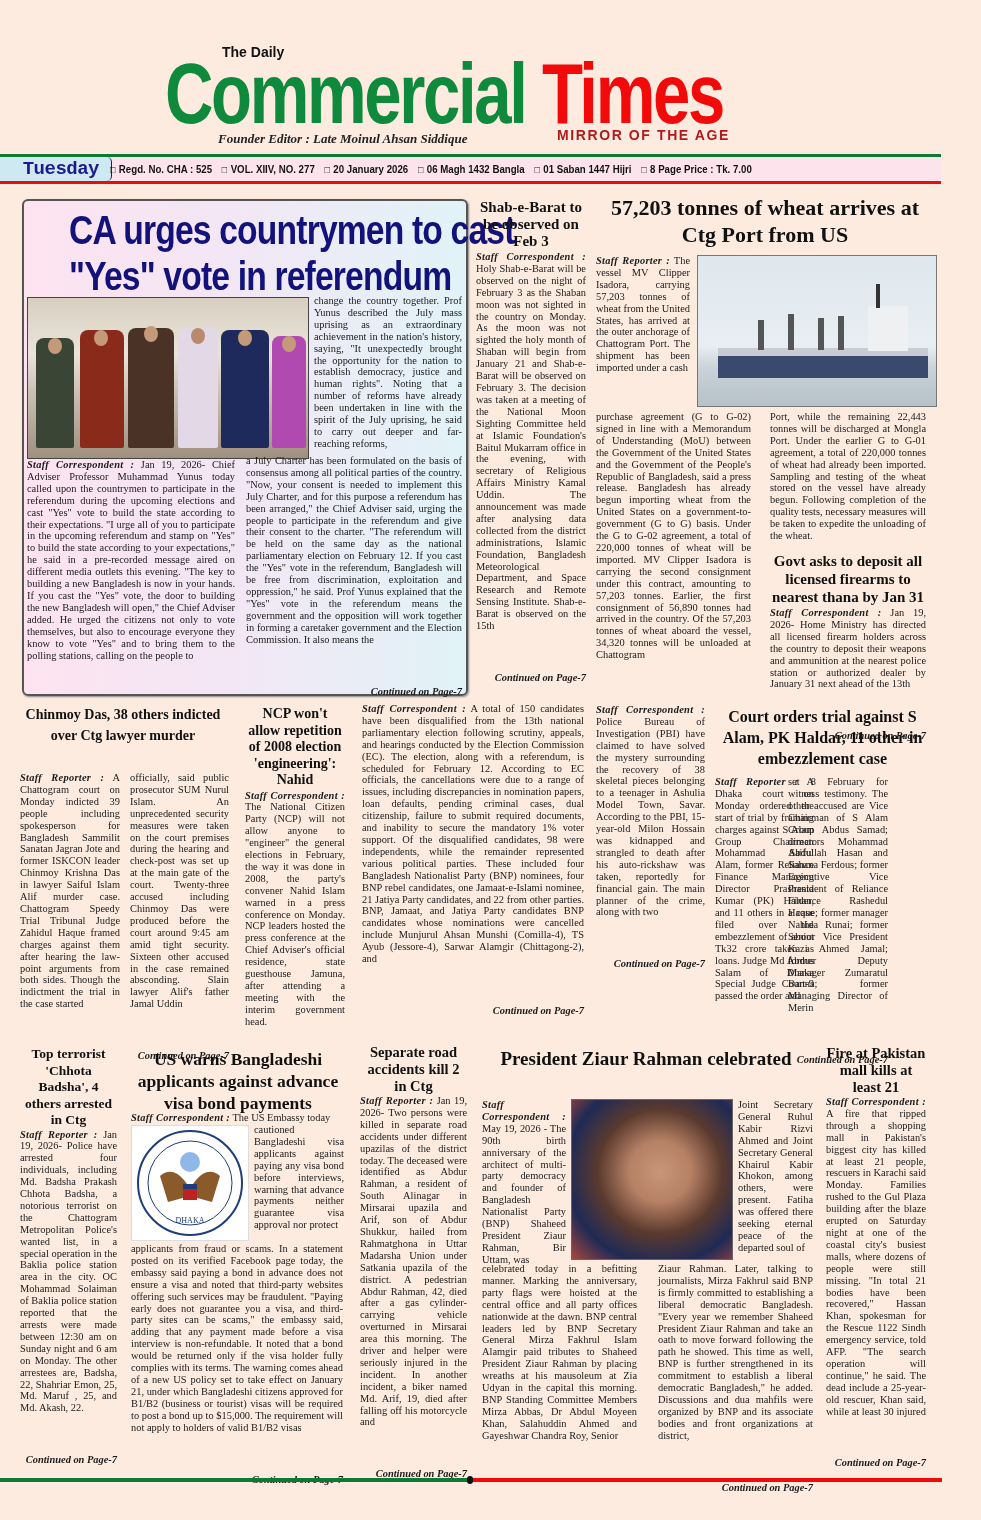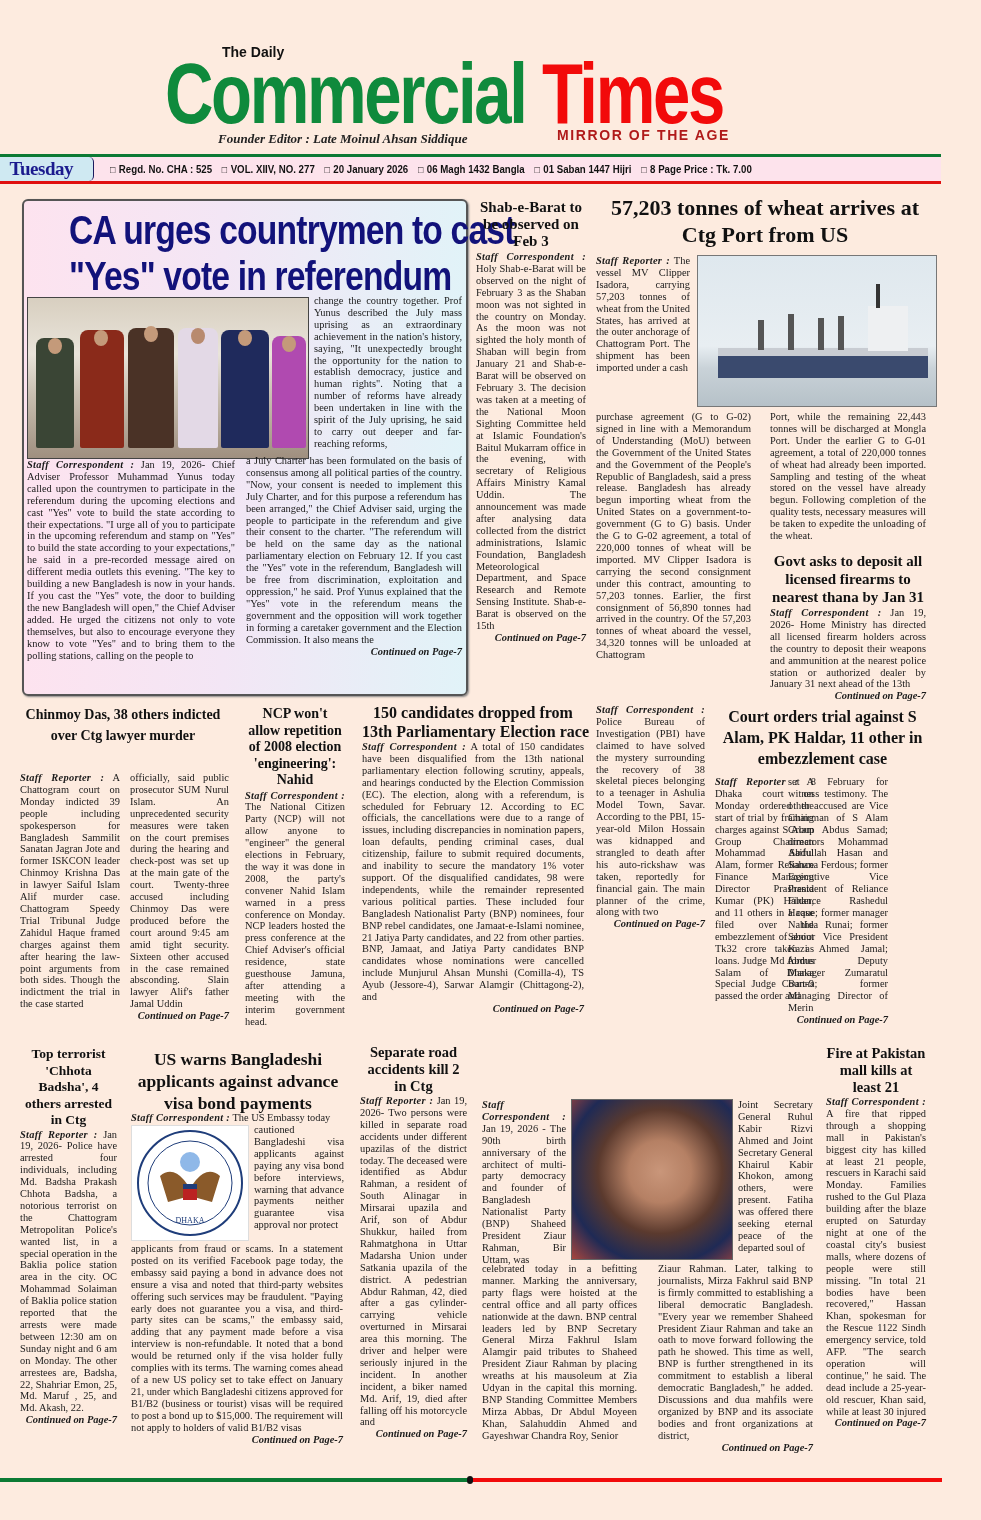--- a/index.html
+++ b/index.html
@@ -1,33 +1,33 @@
 <!DOCTYPE html>
 <html><head>
 <meta charset="utf-8">
 <style>
   * { box-sizing: border-box; margin: 0; padding: 0; }
   html, body { width: 981px; height: 1520px; background: #fdebdf; overflow: hidden; }
   body { position: relative; font-family: "DejaVu Serif", serif; color: #111; }
   .abs { position: absolute; }
   .serif-text { font-family: "Liberation Serif", "DejaVu Serif", serif; font-size: 10.4px; line-height: 11.9px; text-align: justify; color: #1a1a1a; }
   .byline { font-style: italic; font-weight: bold; letter-spacing: 0.3px; }
-  .cont { font-style: italic; font-weight: bold; display: block; text-align: right; }
+  .cont { font-style: italic; font-weight: bold; display: block; text-align: right; margin-top: 40px; }
   .hl { font-family: "Liberation Serif", "DejaVu Serif", serif; font-weight: bold; text-align: center; color: #111; }
 
   
   .mast-daily { left: 222px; top: 44px; font-family: "Liberation Sans", sans-serif; font-weight: bold; font-size: 14px; color: #111; }
   .mast-title { left: 165px; top: 48px; font-family: "Liberation Sans", sans-serif; font-weight: bold; font-size: 86px; letter-spacing: -3px; line-height: 90px; white-space: nowrap; transform: scaleX(0.78); transform-origin: left top; }
   .mast-green { color: #0f8a3c; }
   .mast-red { color: #f20a0a; }
   .mast-founder { left: 218px; top: 131px; font-family: "Liberation Serif", serif; font-style: italic; font-weight: bold; font-size: 13px; color: #222; }
   .mast-mirror { left: 557px; top: 127px; font-family: "Liberation Sans", sans-serif; font-weight: bold; font-size: 14px; letter-spacing: 1.6px; color: #b01a1a; }
 
   .datebar { left: 0; top: 154px; width: 941px; height: 30px; border-top: 3px solid #0c7a34; border-bottom: 3px solid #e01010; background: #fde3ec; }
-  .day-box { left: 0; top: 0; width: 94px; height: 24px; background: #cfe9f2; border-right: 1px solid #1b1b5e; border-radius: 0 5px 5px 0; font-family: Liberation Serif, serif; font-weight: bold; font-size: 19px; color: #1b1b8e; text-align: right; padding-right: 20px; line-height: 24px; letter-spacing: -0.5px; }
+  .day-box { left: 0; top: 0; width: 112px; height: 24px; background: #cfe9f2; border-right: 1px solid #1b1b5e; border-radius: 0 5px 5px 0; font-family: Liberation Mono, monospace; font-weight: bold; font-size: 19px; color: #1b1b8e; text-align: right; padding-right: 12px; line-height: 24px; letter-spacing: -0.5px; }
   .date-items { left: 110px; top: 0; height: 24px; line-height: 24px; font-family: "Liberation Sans", sans-serif; font-weight: bold; font-size: 11px; color: #111; white-space: nowrap; transform: scaleX(0.88); transform-origin: left center; }
   .date-items span { margin-right: 8px; }
   .date-items span::before { content: "\25A1"; font-weight: normal; margin-right: 4px; font-size: 10px; }
 
   
   .lead-box { left: 22px; top: 199px; width: 446px; height: 497px; border: 2px solid #555; border-radius: 6px; background: linear-gradient(90deg, #fde3ef 0%, #f3e6f5 45%, #e1f3f8 100%); box-shadow: 1px 1px 2px #888; }
   .lead-hl { left: 6px; top: 6px; width: 434px; font-family: "Liberation Sans", sans-serif; font-weight: bold; font-size: 41px; line-height: 46px; color: #12127a; text-align: center; letter-spacing: -1px; transform: scaleX(0.82); transform-origin: center top; white-space: nowrap; }
   .photo { background: #777; border: 1px solid #444; overflow: hidden; }
   .lead-photo { left: 3px; top: 96px; width: 282px; height: 162px; background: linear-gradient(180deg, #d8cfc0 0%, #e9e4da 35%, #c9c0b2 60%, #9f8f7f 100%); }
   .figure { position: absolute; bottom: 10px; border-radius: 8px 8px 2px 2px; }
@@ -144,24 +144,20 @@
 
 <div class="abs" style="left:245px;top:706px;width:100px;">
   <div class="hl" style="font-size:14px;line-height:16.5px;">NCP won't allow repetition of 2008 election 'engineering': Nahid</div>
   <div class="serif-text" style="margin-top:1px;">
     <span class="byline">Staff Correspondent :</span>
     <span>The National Citizen Party (NCP) will not allow anyone to "engineer" the general elections in February, the way it was done in 2008, the party's convener Nahid Islam warned in a press conference on Monday. NCP leaders hosted the press conference at the Chief Adviser's official residence, state guesthouse Jamuna, after attending a meeting with the interim government head.</span>
   </div>
 </div>
 
 <div class="abs" style="left:362px;top:703px;width:222px;">
-  <div class="hl" style="font-size:16px;line-height:19px;white-space:nowrap;">
-    <div>150 candidates dropped from</div>
-    <div>13th Parliamentary Election race</div>
-  </div>
   <div class="serif-text">
     <span class="byline">Staff Correspondent :</span>
     <span>A total of 150 candidates have been disqualified from the 13th national parliamentary election following scrutiny, appeals, and hearings conducted by the Election Commission (EC). The election, along with a referendum, is scheduled for February 12. According to EC officials, the cancellations were due to a range of issues, including discrepancies in nomination papers, loan defaults, pending criminal cases, dual citizenship, failure to submit required documents, and inability to secure the mandatory 1% voter support. Of the disqualified candidates, 98 were independents, while the remainder represented various political parties. These included four Bangladesh Nationalist Party (BNP) nominees, four BNP rebel candidates, one Jamaat-e-Islami nominee, 21 Jatiya Party candidates, and 22 from other parties. BNP, Jamaat, and Jatiya Party candidates BNP candidates whose nominations were cancelled include Munjurul Ahsan Munshi (Comilla-4), TS Ayub (Jessore-4), Sarwar Alamgir (Chittagong-2), and</span>
     <span class="cont">Continued on Page-7</span>
   </div>
 </div>
 
 <div class="abs" style="left:596px;top:704px;width:109px;">
   <div class="serif-text">
     <span class="byline">Staff Correspondent :</span>
@@ -214,24 +210,25 @@
 <div class="abs" style="left:360px;top:1044px;width:107px;">
   <div class="hl" style="font-size:14.5px;line-height:17px;">Separate road accidents kill 2 in Ctg</div>
   <div class="serif-text">
     <span class="byline">Staff Reporter :</span>
     <span>Jan 19, 2026- Two persons were killed in separate road accidents under different upazilas of the district today. The deceased were identified as Abdur Rahman, a resident of South Alinagar in Mirsarai upazila and Arif, son of Abdur Shukkur, hailed from Rahmatghona in Uttar Madarsha Union under Satkania upazila of the district. A pedestrian Abdur Rahman, 42, died after a gas cylinder-carrying vehicle overturned in Mirsarai area this morning. The driver and helper were seriously injured in the incident. In another incident, a biker named Md. Arif, 19, died after falling off his motorcycle and</span>
     <span class="cont">Continued on Page-7</span>
   </div>
 </div>
 
 <div class="abs hl" style="left:480px;top:1047px;width:332px;font-size:19px;line-height:23px;white-space:nowrap;">
+  <div>President Ziaur Rahman celebrated</div>
 </div>
 <div class="abs serif-text" style="left:482px;top:1099px;width:84px;">
   <span class="byline">Staff Correspondent :</span>
-  <span>Jan 19, 2026 - The 90th birth anniversary of the architect of multi-party democracy and founder of Bangladesh Nationalist Party (BNP) Shaheed President Ziaur Rahman, Bir Uttam, was</span>
+  <span>May 19, 2026 - The 90th birth anniversary of the architect of multi-party democracy and founder of Bangladesh Nationalist Party (BNP) Shaheed President Ziaur Rahman, Bir Uttam, was</span>
 </div>
 <div class="abs photo zia-photo"></div>
 <div class="abs serif-text" style="left:738px;top:1099px;width:75px;">Joint Secretary General Ruhul Kabir Rizvi Ahmed and Joint Secretary General Khairul Kabir Khokon, among others, were present. Fatiha was offered there seeking eternal peace of the departed soul of</div>
 <div class="abs serif-text" style="left:482px;top:1263px;width:155px;">celebrated today in a befitting manner. Marking the anniversary, party flags were hoisted at the central office and all party offices nationwide at the dawn. BNP central leaders led by BNP Secretary General Mirza Fakhrul Islam Alamgir paid tributes to Shaheed President Ziaur Rahman by placing wreaths at his mausoleum at Zia Udyan in the capital this morning. BNP Standing Committee Members Mirza Abbas, Dr Abdul Moyeen Khan, Salahuddin Ahmed and Gayeshwar Chandra Roy, Senior</div>
 <div class="abs serif-text" style="left:658px;top:1263px;width:155px;">
   <span>Ziaur Rahman. Later, talking to journalists, Mirza Fakhrul said BNP is firmly committed to establishing a liberal democratic Bangladesh. "Every year we remember Shaheed President Ziaur Rahman and take an oath to move forward following the path he showed. This time as well, BNP is further strengthened in its commitment to establish a liberal democratic Bangladesh," he added. Discussions and dua mahfils were organized by BNP and its associate bodies and front organizations at district,</span>
   <span class="cont">Continued on Page-7</span>
 </div>
 
 <div class="abs" style="left:826px;top:1045px;width:100px;">

